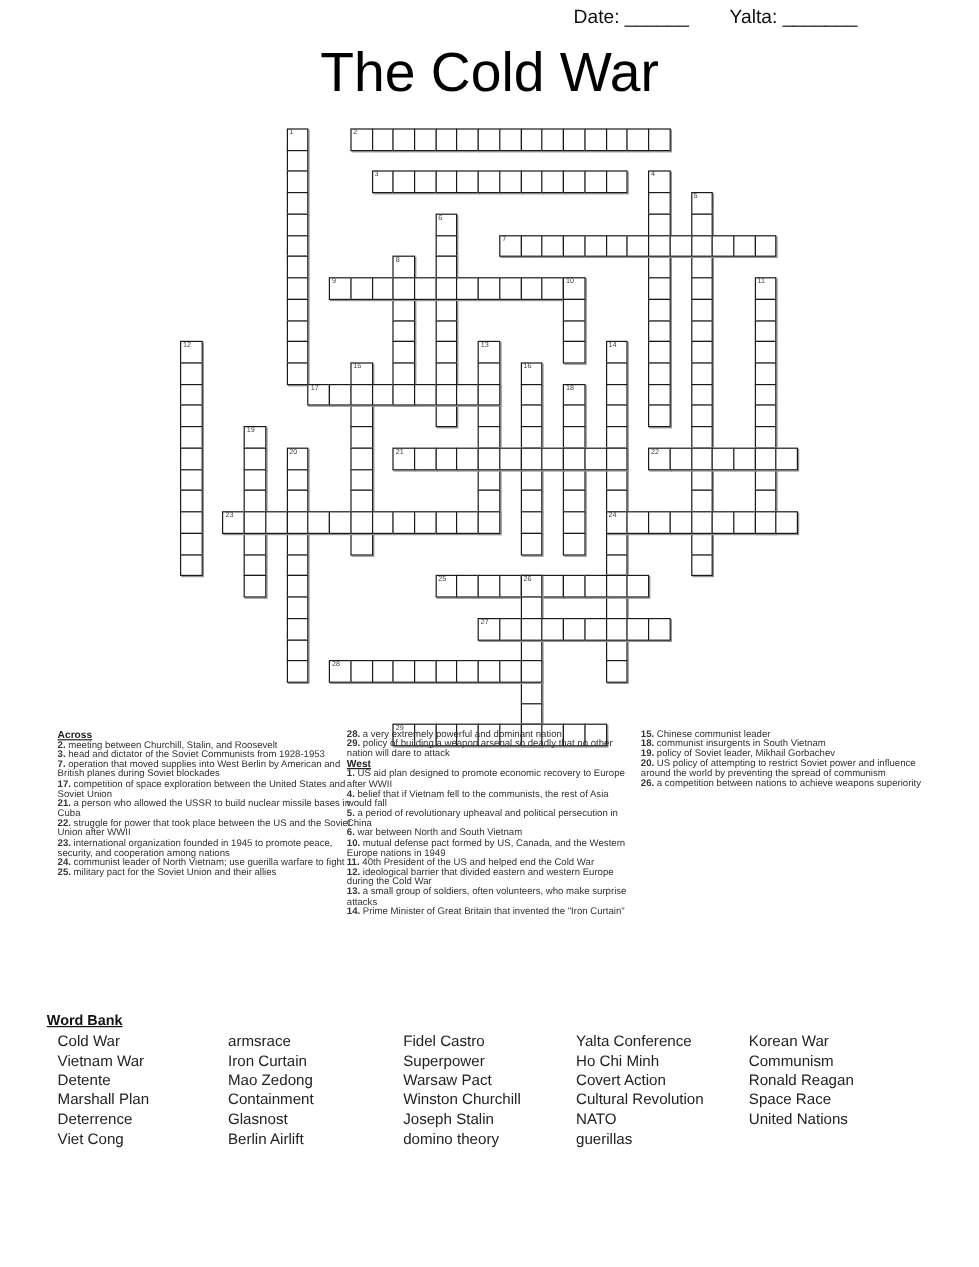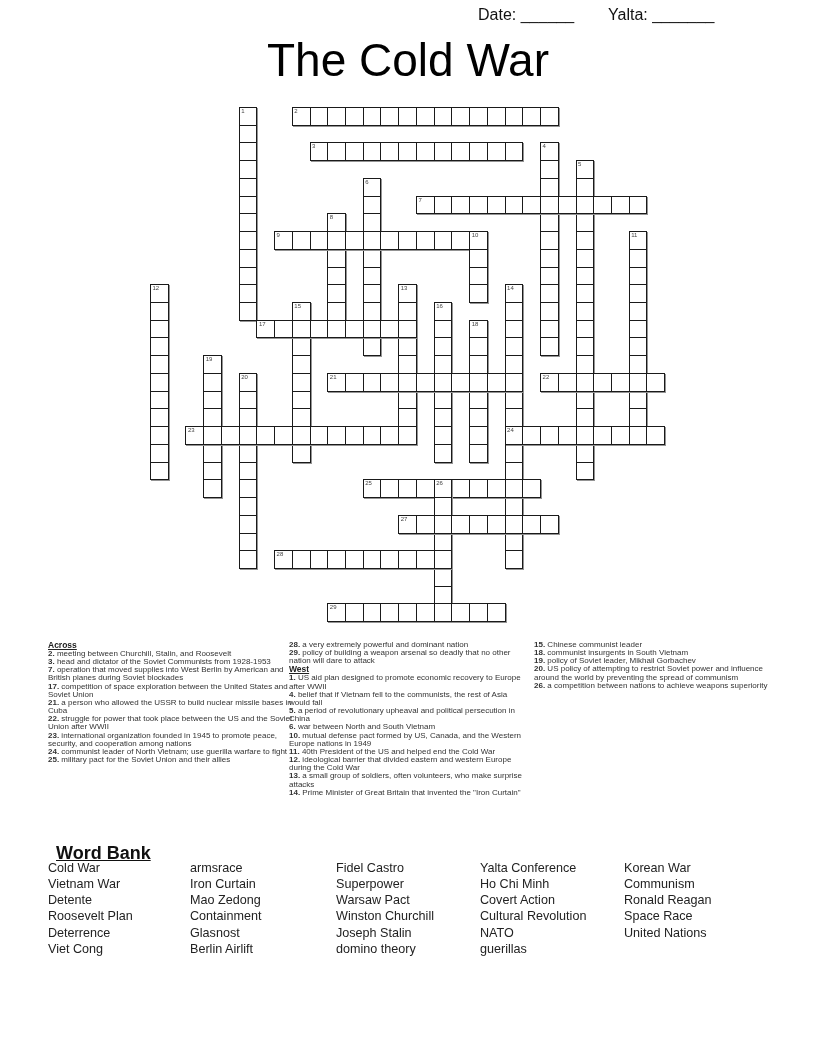--- a/index.html
+++ b/index.html
@@ -16,28 +16,28 @@
   .title{position:absolute;top:34px;left:0;width:816px;text-align:center;
          font-size:46px;font-weight:400;color:#000;line-height:1.15;}
 
   
   .grid{position:absolute;left:150px;top:107px;width:520px;height:520px;}
   .cell{position:absolute;width:18.73px;height:18.73px;box-sizing:border-box;
         background:#fff;border:1px solid #1a1a1a;box-shadow:1px 1px 0 #949494;}
   .cellnum{position:absolute;top:0px;left:1.5px;font-size:6px;line-height:7px;color:#444;}
 
   
-  .cluecol{position:absolute;top:641px;}
+  .cluecol{position:absolute;top:608px;}
   .col1{left:48px;width:246px;} .col2{left:289px;width:241px;} .col3{left:534px;width:243px;}
   .clue-h{font-size:8.5px;line-height:9px;font-weight:bold;text-decoration:underline;color:#222;}
   .clue{font-size:8px;line-height:8.15px;color:#333;}
   .clue .cn{font-weight:bold;}
 
   
-  .wb-h{position:absolute;left:56px;top:843px;font-size:18px;font-weight:bold;
+  .wb-h{position:absolute;left:39px;top:843px;font-size:12px;font-weight:bold;
         text-decoration:underline;color:#111;}
   .wbcol{position:absolute;top:860px;font-size:12.6px;line-height:16.15px;color:#222;white-space:nowrap;}
   .wb1{left:48px;} .wb2{left:190px;} .wb3{left:336px;} .wb4{left:480px;} .wb5{left:624px;}
 </style>
 </head>
 <body>
 
 <div class="page">
 
   <div class="hdr">
@@ -446,21 +446,21 @@
       <div class="clue"><span class="cn">19.</span> policy of Soviet leader, Mikhail Gorbachev</div>
       <div class="clue"><span class="cn">20.</span> US policy of attempting to restrict Soviet power and influence around the world by preventing the spread of communism</div>
       <div class="clue"><span class="cn">26.</span> a competition between nations to achieve weapons superiority</div>
     </div>
 
   <div class="wb-h">Word Bank</div>
   <div class="wbcol wb1">
       <div>Cold War</div>
       <div>Vietnam War</div>
       <div>Detente</div>
-      <div>Roosevelt Plan</div>
+      <div>Marshall Plan</div>
       <div>Deterrence</div>
       <div>Viet Cong</div>
     </div>
   <div class="wbcol wb2">
       <div>armsrace</div>
       <div>Iron Curtain</div>
       <div>Mao Zedong</div>
       <div>Containment</div>
       <div>Glasnost</div>
       <div>Berlin Airlift</div>

